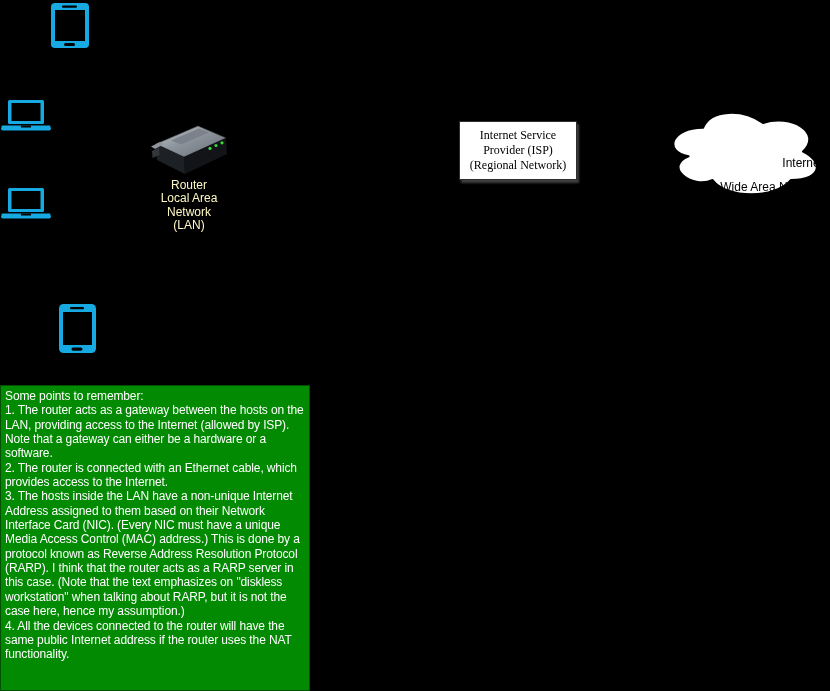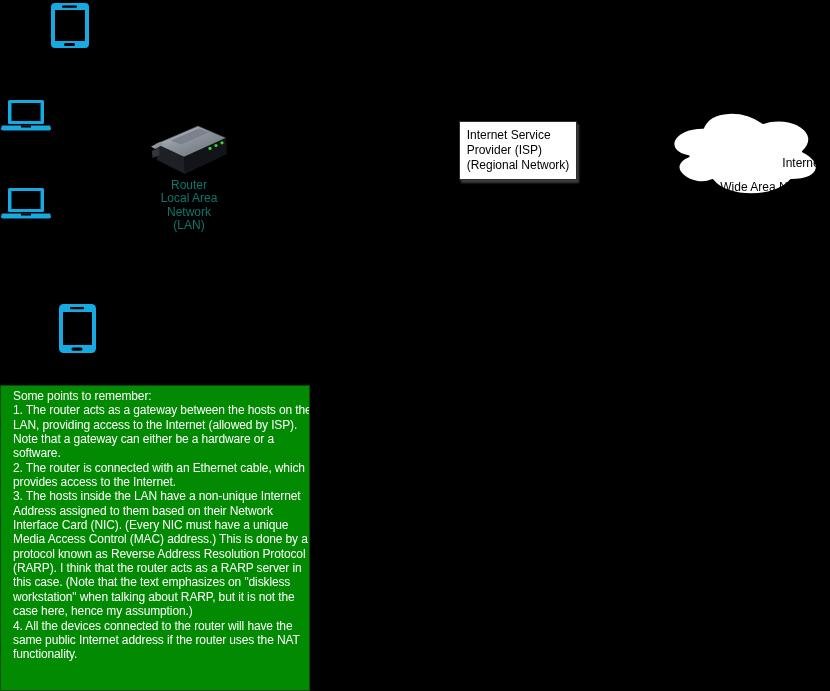--- a/index.html
+++ b/index.html
@@ -9,35 +9,35 @@
   }
   .abs{position:absolute;}
   svg{display:block;}
   .white-box{
     position:absolute;width:119px;height:59px;box-sizing:border-box;
     background:#ffffff;border:1px solid #2e2e2e;
     box-shadow:2px 3px 2px rgba(125,125,125,0.5);
     display:flex;align-items:center;justify-content:center;
   }
   .box-label{
-    color:#000000;font-size:12px;line-height:15px;text-align:left;white-space:pre-line;
+    color:#000000;font-size:12px;line-height:15px;text-align:center;white-space:pre-line;font-family:Liberation Serif, serif;
   }
   .node-label{
-    position:absolute;color:#0f766e;font-size:12px;line-height:13.4px;
+    position:absolute;color:#fef9c3;font-size:12px;line-height:13.4px;
     text-align:center;white-space:pre-line;
   }
   .cloud-label{
     position:absolute;color:#000000;font-size:12px;line-height:24px;
     text-align:right;white-space:pre-line;pointer-events:none;margin-top:29px;
   }
   .notes{
     position:absolute;left:0px;top:385px;width:310px;height:306px;box-sizing:border-box;
     background:#028A02;border:1px solid #015001;
     color:#ffffff;font-size:12px;line-height:14.35px;letter-spacing:-0.12px;
-    padding:3px 12px;white-space:pre;overflow:hidden;
+    padding:3px 4px;white-space:pre;overflow:hidden;
   }
 </style>
 </head>
 <body>
 
 <div class="stage">
 
   <svg class="abs" style="left:50px;top:2px" width="40" height="48" viewBox="0 0 40 48">
     <rect x="1" y="1" width="38" height="45" rx="4" fill="#16A9E2"></rect>
     <rect x="5" y="8" width="30" height="31" fill="#000000"></rect>

